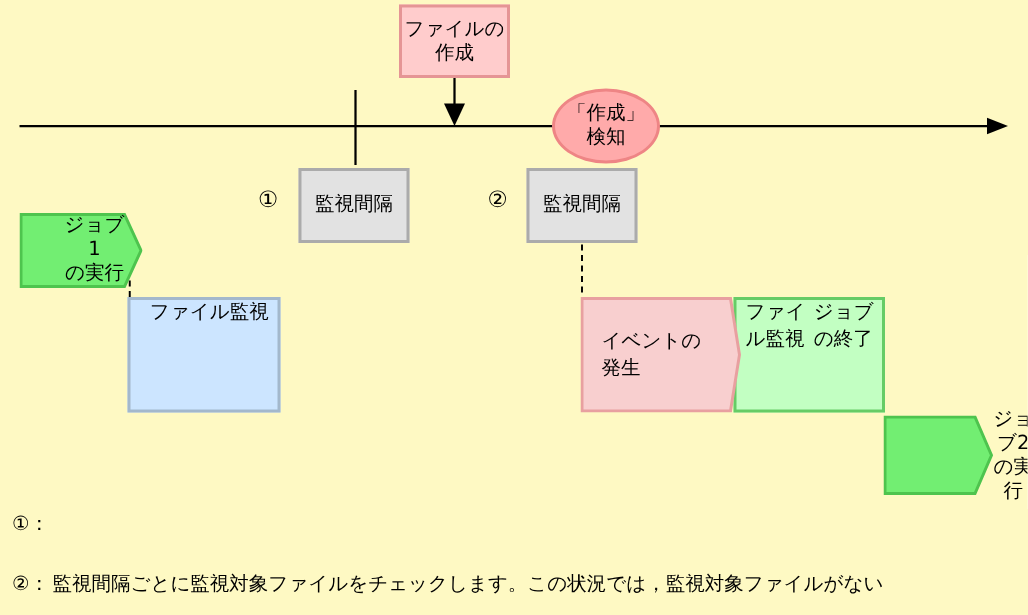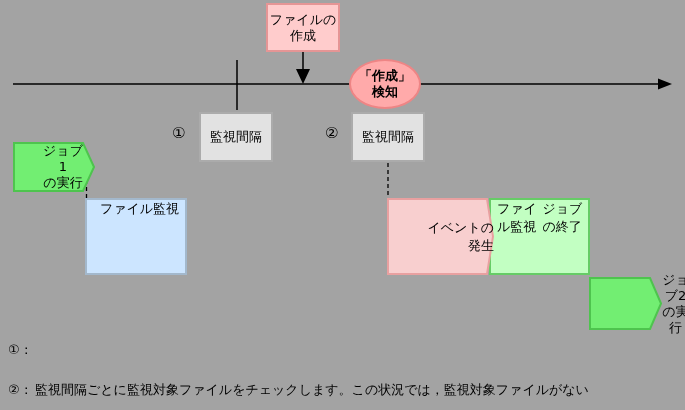--- a/index.html
+++ b/index.html
@@ -8,21 +8,21 @@
     --pink-pent:#F8CFCF; --pink-pent-border:#E8A0A0;
     --gray-fill:#E2E2E2; --gray-border:#ABABAB;
     --green-bright:#72EE72; --green-bright-border:#4EC44E;
     --green-arrow:#66EB66; --green-arrow-border:#44CC44;
     --green-pale:#C2FFC2; --green-pale-border:#66CC66;
     --blue-fill:#CCE5FF; --blue-border:#A3B8CC;
     --ink:#000000;
   }
   *{margin:0;padding:0;box-sizing:border-box;}
   body{background:#ffffff;}
-  .stage{position:relative;width:685px;height:410px;background:#a3a3a3;overflow:hidden;
+  .stage{position:relative;width:685px;height:410px;background:#fef9c3;overflow:hidden;
          font-family:"DejaVu Sans",sans-serif;color:var(--ink);font-size:13px;line-height:16px;}
   .abs{position:absolute;}
   .box{display:flex;flex-direction:column;justify-content:center;text-align:center;}
   .leftbox{display:flex;flex-direction:row;justify-content:center;text-align:left;}
   .shape{position:absolute;}
   .shape svg{position:absolute;left:0;top:0;}
   .shape .lbl{position:relative;display:flex;flex-direction:column;justify-content:center;
               text-align:center;height:100%;padding-left:28px;}
   .svglayer{position:absolute;left:0;top:0;pointer-events:none;}
   .fn-row{position:absolute;left:8px;display:flex;line-height:20px;}
@@ -42,21 +42,21 @@
     <polygon points="303,84 296,69 310,69" fill="#000"></polygon>
     <line x1="86.5" y1="166" x2="86.5" y2="198" stroke="#000" stroke-width="1.3" stroke-dasharray="4,3"></line>
     <line x1="388" y1="163" x2="388" y2="198" stroke="#000" stroke-width="1.3" stroke-dasharray="4,3"></line>
   </svg>
 
   <div class="abs box" style="left:266px;top:3px;width:74px;height:49px;background:var(--pink-light);border:2px solid var(--pink-border);">
     <div>ファイルの</div>
     <div>作成</div>
   </div>
 
-  <div class="abs box" style="left:349px;top:59px;width:72px;height:50px;background:var(--pink-ellipse);border:2px solid var(--pink-ellipse-border);border-radius:50%;font-weight:bold;">
+  <div class="abs box" style="left:368px;top:59px;width:72px;height:50px;background:var(--pink-ellipse);border:2px solid var(--pink-ellipse-border);border-radius:50%;">
     <div>「作成」</div>
     <div>検知</div>
   </div>
 
   <div class="abs" style="left:172px;top:125px;font-size:15px;">①</div>
   <div class="abs box" style="left:199px;top:112px;width:74px;height:50px;background:var(--gray-fill);border:2px solid var(--gray-border);">
     <div>監視間隔</div>
   </div>
 
   <div class="abs" style="left:325px;top:125px;font-size:15px;">②</div>
@@ -76,21 +76,21 @@
 
   <div class="abs leftbox" style="left:85px;top:198px;width:102px;height:77px;background:var(--blue-fill);border:2px solid var(--blue-border);padding-left:7px;z-index:1;line-height:18px;">
     <div>ファイル監視</div>
   </div>
 
 
   <div class="shape" style="left:387px;top:198px;width:107px;height:77px;z-index:2;">
     <svg width="107" height="77" viewBox="0 0 107 77">
       <polygon points="1,1 100,1 106,38.5 100,76 1,76" fill="var(--pink-pent)" stroke="var(--pink-pent-border)" stroke-width="2"></polygon>
     </svg>
-    <div class="lbl" style="align-items:flex-end;padding-left:14px;line-height:18px;">
+    <div class="lbl" style="align-items:flex-start;padding-left:14px;line-height:18px;">
       <div>イベントの</div>
       <div>発生</div>
     </div>
   </div>
 
   <div class="abs leftbox" style="left:489px;top:198px;width:101px;height:77px;background:var(--green-pale);border:2px solid var(--green-pale-border);padding-left:6px;z-index:1;line-height:18px;">
     <div>ファイル監視</div>
     <div>ジョブの終了</div>
   </div>
 

